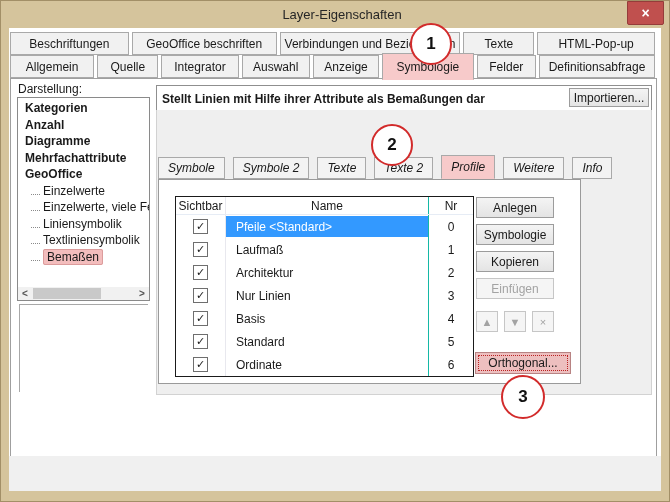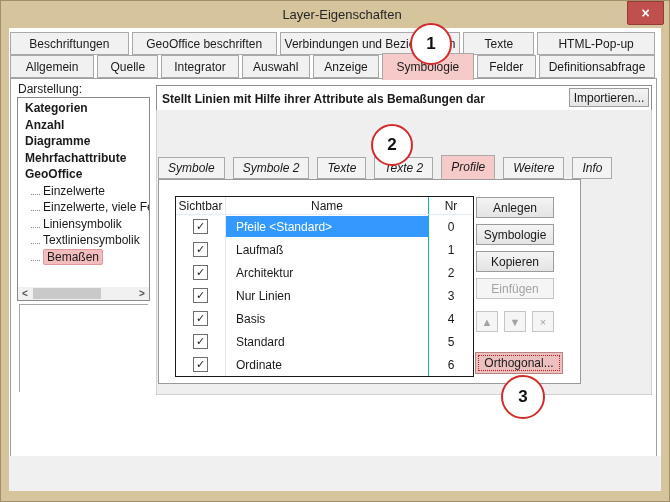--- a/index.html
+++ b/index.html
@@ -76,21 +76,21 @@
   .checkbox{width:13px;height:13px;background:#fff;border:1px solid #6e6e6e;display:flex;align-items:center;
             justify-content:center;font-family:"DejaVu Sans",sans-serif;font-size:11px;font-weight:bold;
             line-height:13px;cursor:pointer;}
 
   
   .btn{background:linear-gradient(#f4f4f4,#e4e4e4);border:1px solid #9c9c9c;font-family:"Liberation Sans",sans-serif;
        font-size:12px;color:#1a1a1a;display:flex;align-items:center;justify-content:center;cursor:pointer;padding:0;}
   .btn.disabled{color:#a3a3a3;background:#f5f5f5;border-color:#c6c6c6;}
   .sbtn{position:absolute;left:317px;width:78px;height:21px;}
   .icon-btn{position:absolute;width:22px;height:21px;top:131px;font-size:11px;color:#9b9b9b;}
-  .orth-btn{position:absolute;left:316px;top:172px;width:88px;height:22px;background:#edbfbf;
+  .orth-btn{position:absolute;left:316px;top:172px;width:96px;height:22px;background:#edbfbf;
             border:1px solid #b88383;outline:1px dotted #bb2222;outline-offset:-4px;}
 
   
   .callout{position:absolute;border:2px solid #d22b2b;border-radius:50%;background:#fff;display:flex;
            align-items:center;justify-content:center;font-weight:bold;font-size:17px;color:#111;z-index:10;}
 </style>
 </head>
 <body>
 
 <div class="dialog">

